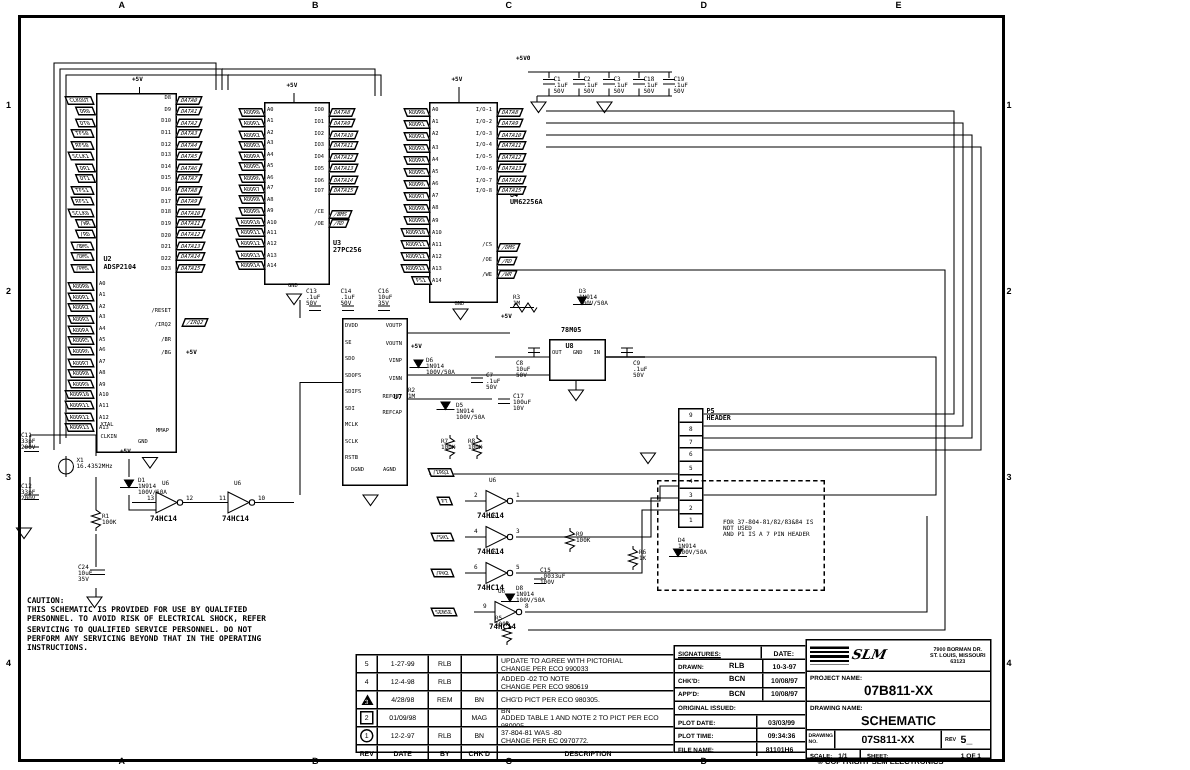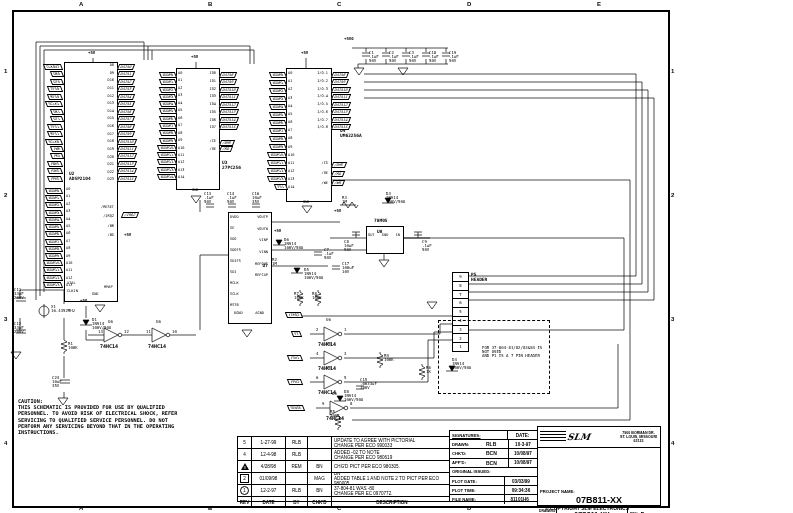--- a/index.html
+++ b/index.html
@@ -684,23 +684,27 @@
 <div class="tb" style="left:537px;top:426px;width:122px;height:78px;">
   <div class="tbrow" style="height:20px;">
     <div class="logo">
       <div class="logostripes"></div>
       <div class="logoscript">SLM</div>
       <div class="addr">7900 BORMAN DR.
 ST. LOUIS, MISSOURI
 63123</div>
     </div>
   </div>
-  <div class="tbrow" style="height:19px;margin-top:40px;">
+  <div class="tbrow" style="height:19px;">
     <div class="tblab">PROJECT NAME:</div>
     <div class="tbval">07B811-XX</div>
+  </div>
+  <div class="tbrow" style="height:18px;">
+    <div class="tblab">DRAWING NAME:</div>
+    <div class="tbval" style="font-size:8.5px;">SCHEMATIC</div>
   </div>
   <div class="tbrow" style="height:12px;display:flex;">
     <div style="width:16px;border-right:1px solid #000;font-size:3.4px;font-weight:bold;padding:1px;white-space:pre-line;">DRAWING
 NO.</div>
     <div style="flex:1;font-size:7px;font-weight:bold;display:flex;align-items:center;justify-content:center;">07S811-XX</div>
     <div style="width:30px;border-left:1px solid #000;display:flex;align-items:center;padding-left:2px;">
       <span style="font-size:3.6px;font-weight:bold;">REV</span>
       <span style="font-size:7px;font-weight:bold;margin-left:3px;">5_</span>
     </div>
   </div>

